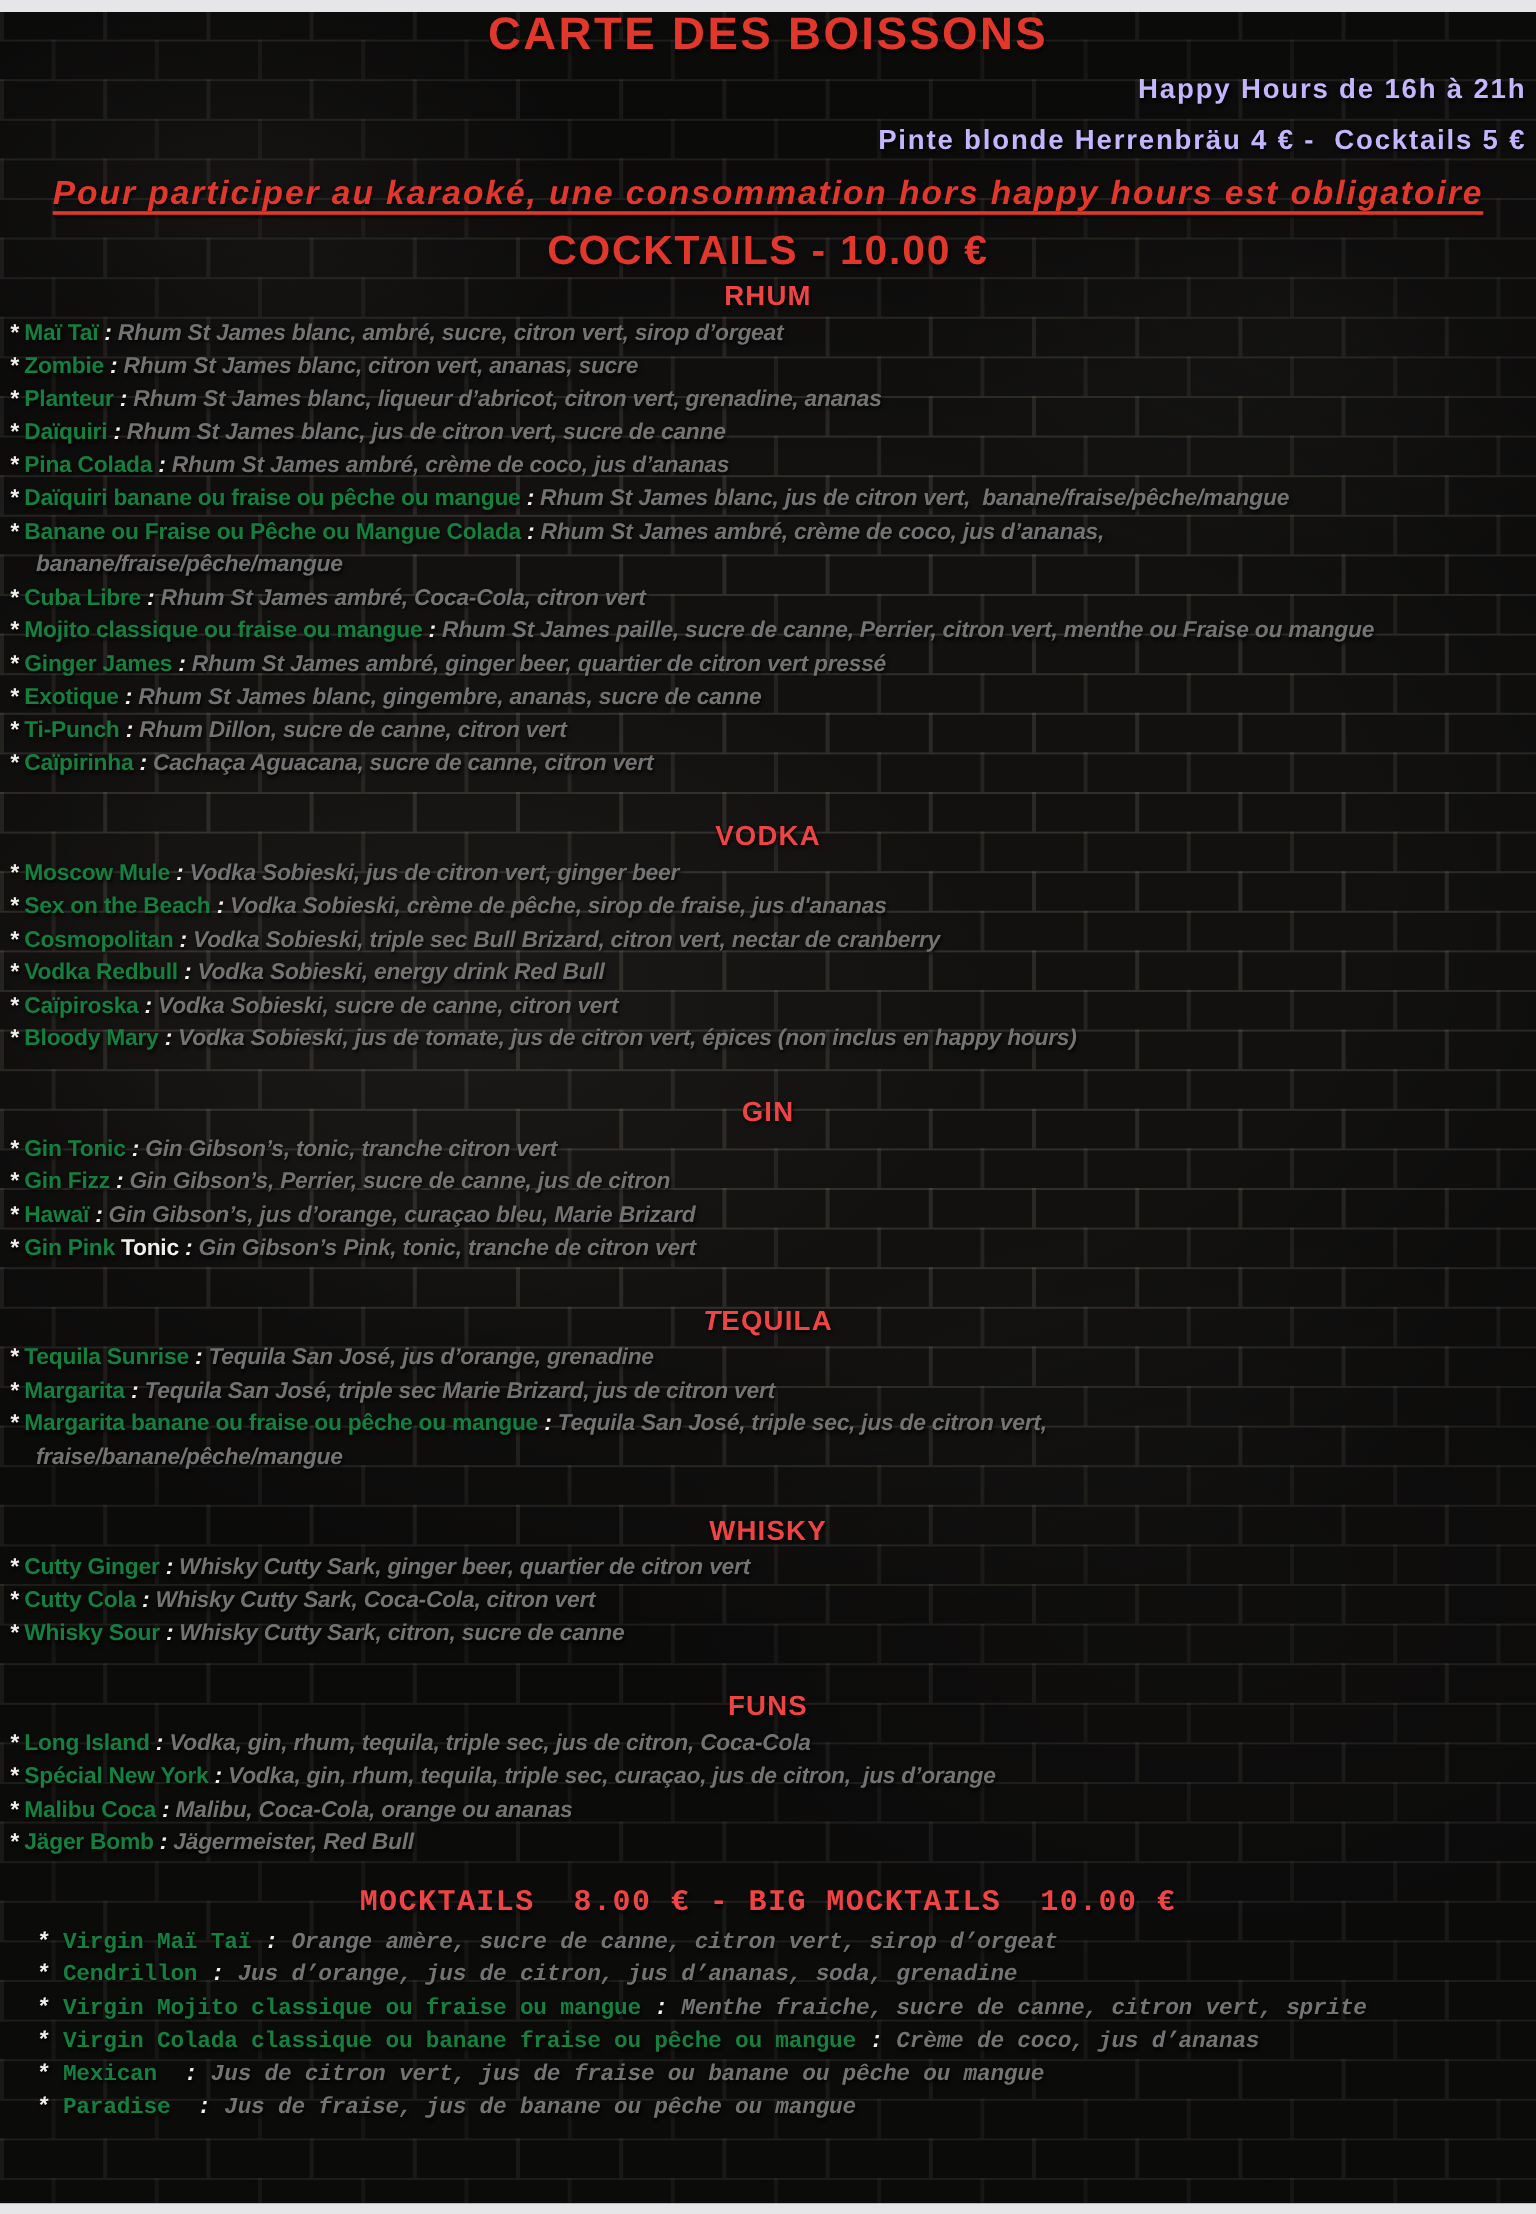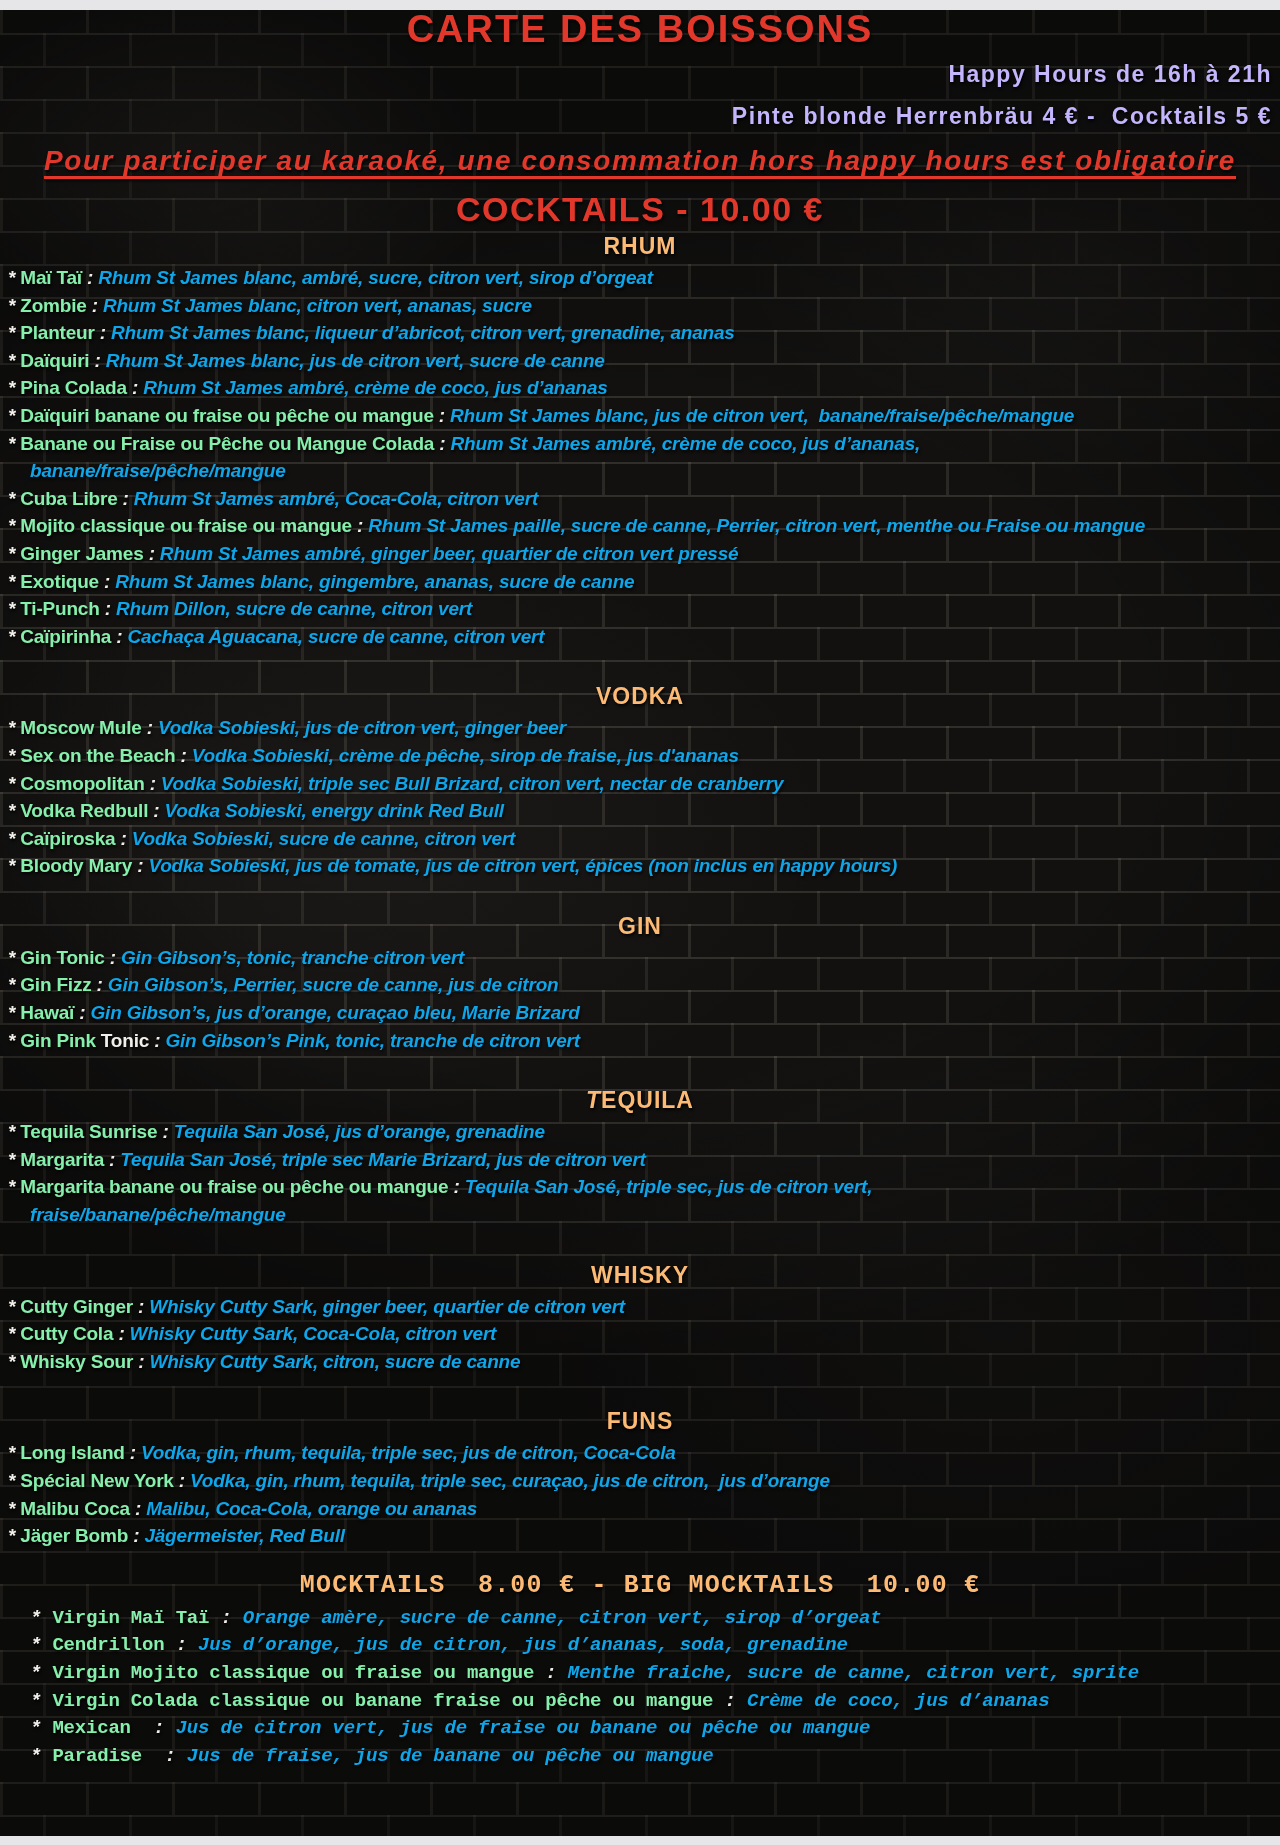--- a/index.html
+++ b/index.html
@@ -42,39 +42,39 @@
     white-space: pre-wrap;
   }
   .cocktails-header {
     margin-top: 14px; font-size: 34px; line-height: 32px; color: #e1382b;
     text-align: center; letter-spacing: 1.5px; white-space: pre-wrap;
   }
 
   .section { margin-top: 31px; }
   #menu-sections .section:first-child { margin-top: 6px; }
   .section-header {
-    color: #fdba74; font-size: 23px; line-height: 30px; text-align: center;
+    color: #ef4444; font-size: 23px; line-height: 30px; text-align: center;
     letter-spacing: 1px; white-space: pre-wrap;
   }
   .section[data-sec="tequila"] .section-header::first-letter { font-style: italic; }
   .section[data-sec="mocktails"] { margin-top: 20px; font-family: Liberation Mono, monospace; }
   .section[data-sec="mocktails"] .section-header { font-size: 25px; line-height: 32px; letter-spacing: 1.2px; }
 
   .items { margin-top: 3px; }
   .item {
     font-size: 19px; line-height: 27.6px; letter-spacing: -0.2px;
     color: #f2efeb; white-space: pre-wrap;
     padding-left: 22px; text-indent: -22px;
   }
   .section[data-sec="mocktails"] .item { padding-left: 44px; text-indent: -22px; }
   .star { font-style: italic; color: #f2efeb; }
-  .item-name { color: #86efac; font-style: normal; }
+  .item-name { color: #15803d; font-style: normal; }
   .item-suffix { color: #f2efeb; font-style: normal; }
   .item-sep { color: #f2efeb; font-style: italic; }
-  .item-desc { color: #0ea5e9; font-style: italic; }
+  .item-desc { color: #737373; font-style: italic; }
 </style>
 </head>
 <body>
 
 <div class="topbar"></div>
 
 <div class="menu">
   <div class="title">CARTE DES BOISSONS</div>
   <div class="sub sub1">Happy Hours de 16h à 21h</div>
   <div class="sub sub2">Pinte blonde Herrenbräu 4 € -  Cocktails 5 €</div>

